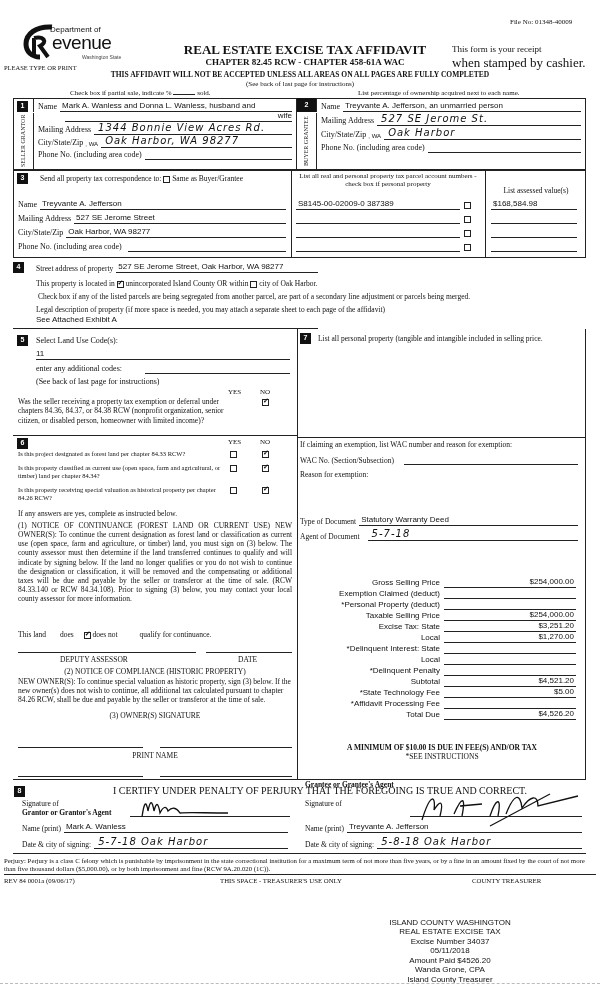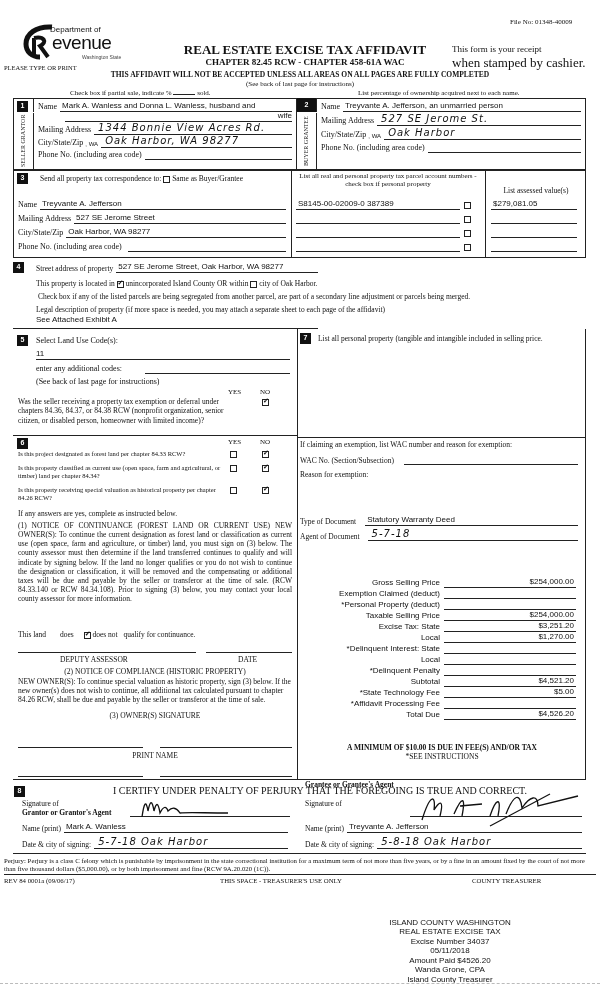--- a/index.html
+++ b/index.html
@@ -136,21 +136,21 @@
     <span class="fill" style="margin-left:6px;"></span>
   </div>
 </div>
 <div class="abs" style="left:295px;top:172px;width:186px;text-align:center;font-size:7px;">List all real and personal property tax parcel account numbers - check box if personal property</div>
 <div class="abs" style="left:488px;top:186px;width:96px;text-align:center;font-size:7.5px;">List assessed value(s)</div>
 
 <div class="abs" style="left:296px;top:196px;width:286px;">
   <div class="row" style="height:14px;">
     <span class="fill" style="margin-left:0;flex:none;width:164px;">S8145-00-02009-0   387389</span>
     <span class="cb" style="margin:0 0 1px 4px;"></span>
-    <span class="fill" style="flex:none;width:86px;margin-left:20px;">$279,081.05</span>
+    <span class="fill" style="flex:none;width:86px;margin-left:20px;">$168,584.98</span>
   </div>
   <div class="row" style="height:14px;">
     <span class="fill" style="margin-left:0;flex:none;width:164px;"></span>
     <span class="cb" style="margin:0 0 1px 4px;"></span>
     <span class="fill" style="flex:none;width:86px;margin-left:20px;"></span>
   </div>
   <div class="row" style="height:14px;">
     <span class="fill" style="margin-left:0;flex:none;width:164px;"></span>
     <span class="cb" style="margin:0 0 1px 4px;"></span>
     <span class="fill" style="flex:none;width:86px;margin-left:20px;"></span>
@@ -222,21 +222,21 @@
 </div>
 
 <div class="abs" style="left:18px;top:509px;font-size:7.5px;">If any answers are yes, complete as instructed below.</div>
 <div class="abs" style="left:18px;top:521px;width:274px;font-size:7.5px;line-height:1.22;text-align:justify;">(1) NOTICE OF CONTINUANCE (FOREST LAND OR CURRENT USE) NEW OWNER(S): To continue the current designation as forest land or classification as current use (open space, farm and agriculture, or timber) land, you must sign on (3) below. The county assessor must then determine if the land transferred continues to qualify and will indicate by signing below. If the land no longer qualifies or you do not wish to continue the designation or classification, it will be removed and the compensating or additional taxes will be due and payable by the seller or transferor at the time of sale. (RCW 84.33.140 or RCW 84.34.108). Prior to signing (3) below, you may contact your local county assessor for more information.</div>
 
 <div class="abs" style="left:18px;top:630px;font-size:7.5px;white-space:nowrap;">
   <span>This land</span>
   <span style="margin-left:12px;">does</span>
   <span class="cb checked" style="margin-left:8px;"></span>
   <span>does not</span>
-  <span style="margin-left:4px;">qualify for continuance.</span>
+  <span style="margin-left:20px;">qualify for continuance.</span>
 </div>
 
 <div class="abs" style="left:18px;top:652px;width:178px;height:1px;background:#222;"></div>
 <div class="abs" style="left:206px;top:652px;width:86px;height:1px;background:#222;"></div>
 <div class="abs" style="left:60px;top:655px;font-size:7.5px;">DEPUTY ASSESSOR</div>
 <div class="abs" style="left:238px;top:655px;font-size:7.5px;">DATE</div>
 
 <div class="abs" style="left:18px;top:667px;width:274px;text-align:center;font-size:7.5px;">(2) NOTICE OF COMPLIANCE (HISTORIC PROPERTY)</div>
 <div class="abs" style="left:18px;top:677px;width:274px;font-size:7.5px;line-height:1.22;">NEW OWNER(S): To continue special valuation as historic property, sign (3) below. If the new owner(s) does not wish to continue, all additional tax calculated pursuant to chapter 84.26 RCW, shall be due and payable by the seller or transferor at the time of sale.</div>
 <div class="abs" style="left:18px;top:711px;width:274px;text-align:center;font-size:7.5px;">(3) OWNER(S) SIGNATURE</div>
@@ -252,21 +252,21 @@
 <div class="abs" style="left:298px;top:437px;width:288px;height:1px;background:#222;"></div>
 <div class="abs" style="left:300px;top:440px;font-size:7.5px;">If claiming an exemption, list WAC number and reason for exemption:</div>
 <div class="abs" style="left:300px;top:454px;width:278px;">
   <div class="row" style="height:11px;">
     <span class="lbl" style="font-size:7.5px;">WAC No. (Section/Subsection)</span>
     <span class="fill" style="margin-left:10px;"></span>
   </div>
 </div>
 <div class="abs" style="left:300px;top:470px;font-size:7.5px;">Reason for exemption:</div>
 <div class="abs" style="left:300px;top:515px;width:278px;">
-  <div class="row" style="height:11px;gap:6px;">
+  <div class="row" style="height:11px;">
     <span class="lbl" style="font-size:7.5px;">Type of Document</span>
     <span class="fill">Statutory Warranty Deed</span>
   </div>
 </div>
 <div class="abs" style="left:300px;top:528px;width:278px;">
   <div class="row" style="height:13px;">
     <span class="lbl" style="font-size:7.5px;">Agent of Document</span>
     <span class="fillh" style="margin-left:8px;">5-7-18</span>
   </div>
 </div>

